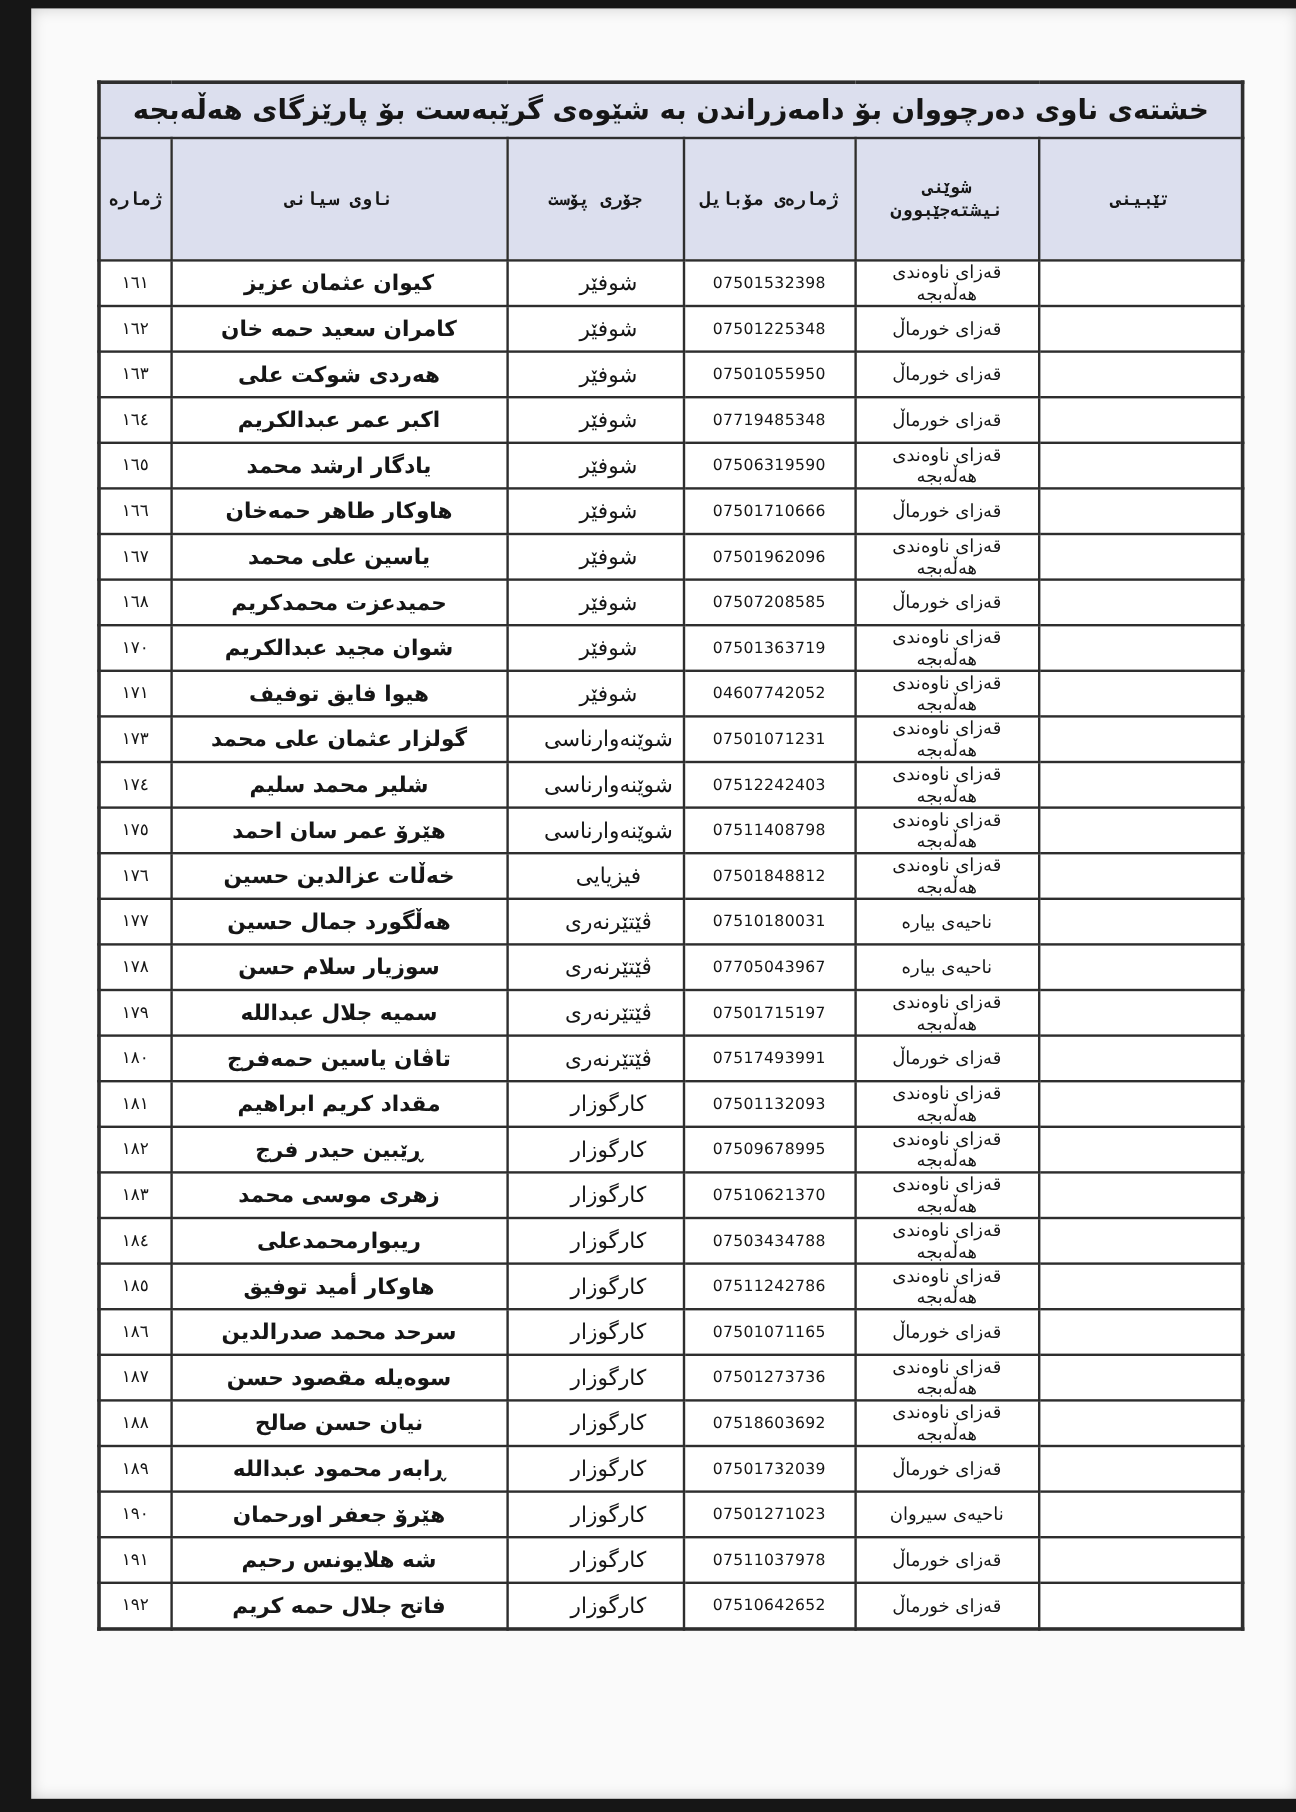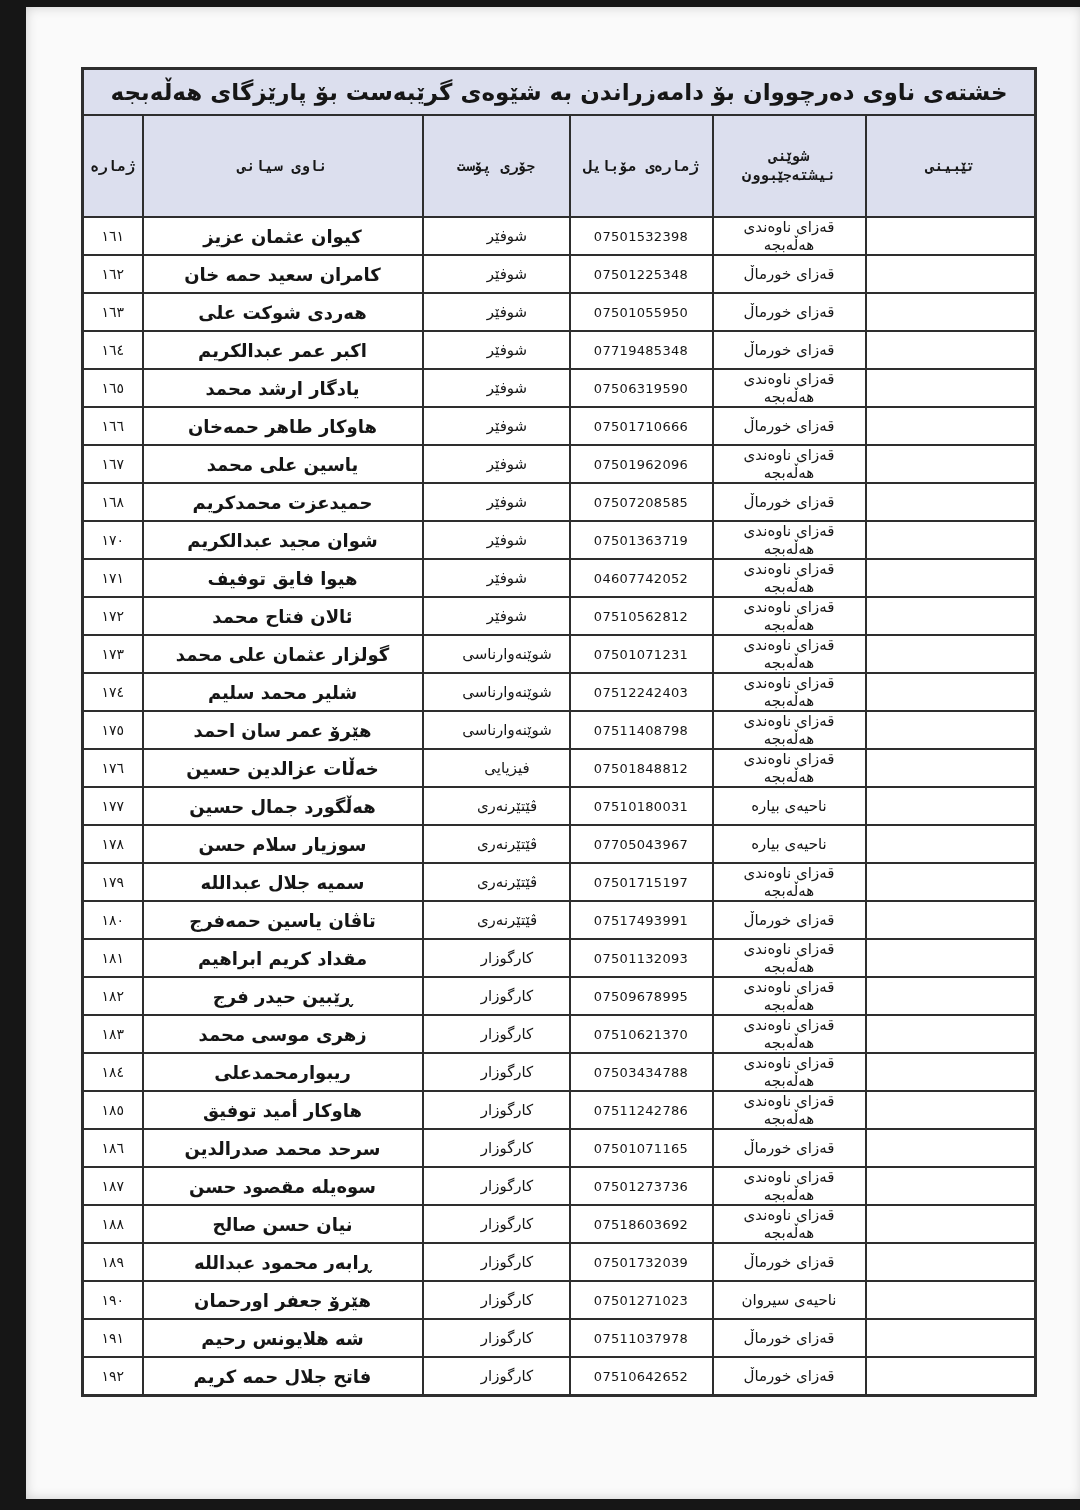--- a/index.html
+++ b/index.html
@@ -43,21 +43,21 @@
     letter-spacing:0;
   }
   tr.head th{
     height:100px;
     background:var(--band,#dcdfee);
     font-size:15px;font-weight:bold;font-family:Liberation Mono, monospace;
   }
   tbody td{height:36px;font-size:14px;}
   tbody td.col-no{font-size:14px;}
   tbody td.col-name{font-weight:bold;font-size:18px;}
-  tbody td.col-post{font-size:15px;padding-left:26px;}
+  tbody td.col-post{font-size:18px;padding-left:26px;}
   tbody td.col-mobile{font-size:13px;letter-spacing:.3px;}
   tbody td.col-residence{font-size:15px;}
 </style>
 </head>
 <body style="--band: #dcdfee; --line: #2e2e2e; --page-bg: #fafafa; --frame-bg: #161616; --ink: #161616;">
 
 <div class="page">
   <table class="roster">
     <colgroup>
       <col class="c-no">
@@ -155,28 +155,20 @@
         </tr>
         <tr>
           <td class="col-no">١٧١</td>
           <td class="col-name">هیوا فایق توفیف</td>
           <td class="col-post">شوفێر</td>
           <td class="col-mobile">04607742052</td>
           <td class="col-residence">قەزای ناوەندی هەڵەبجە</td>
           <td class="col-note"></td>
         </tr>
         <tr>
-          <td class="col-no">١٧٢</td>
-          <td class="col-name">ئالان فتاح محمد</td>
-          <td class="col-post">شوفێر</td>
-          <td class="col-mobile">07510562812</td>
-          <td class="col-residence">قەزای ناوەندی هەڵەبجە</td>
-          <td class="col-note"></td>
-        </tr>
-        <tr>
           <td class="col-no">١٧٣</td>
           <td class="col-name">گولزار عثمان علی محمد</td>
           <td class="col-post">شوێنەوارناسی</td>
           <td class="col-mobile">07501071231</td>
           <td class="col-residence">قەزای ناوەندی هەڵەبجە</td>
           <td class="col-note"></td>
         </tr>
         <tr>
           <td class="col-no">١٧٤</td>
           <td class="col-name">شلیر محمد سلیم</td>

